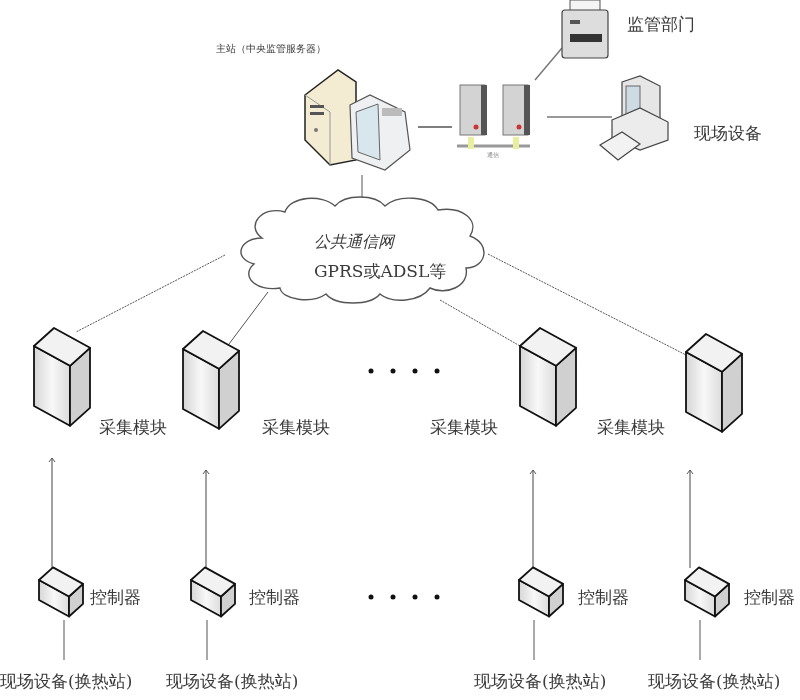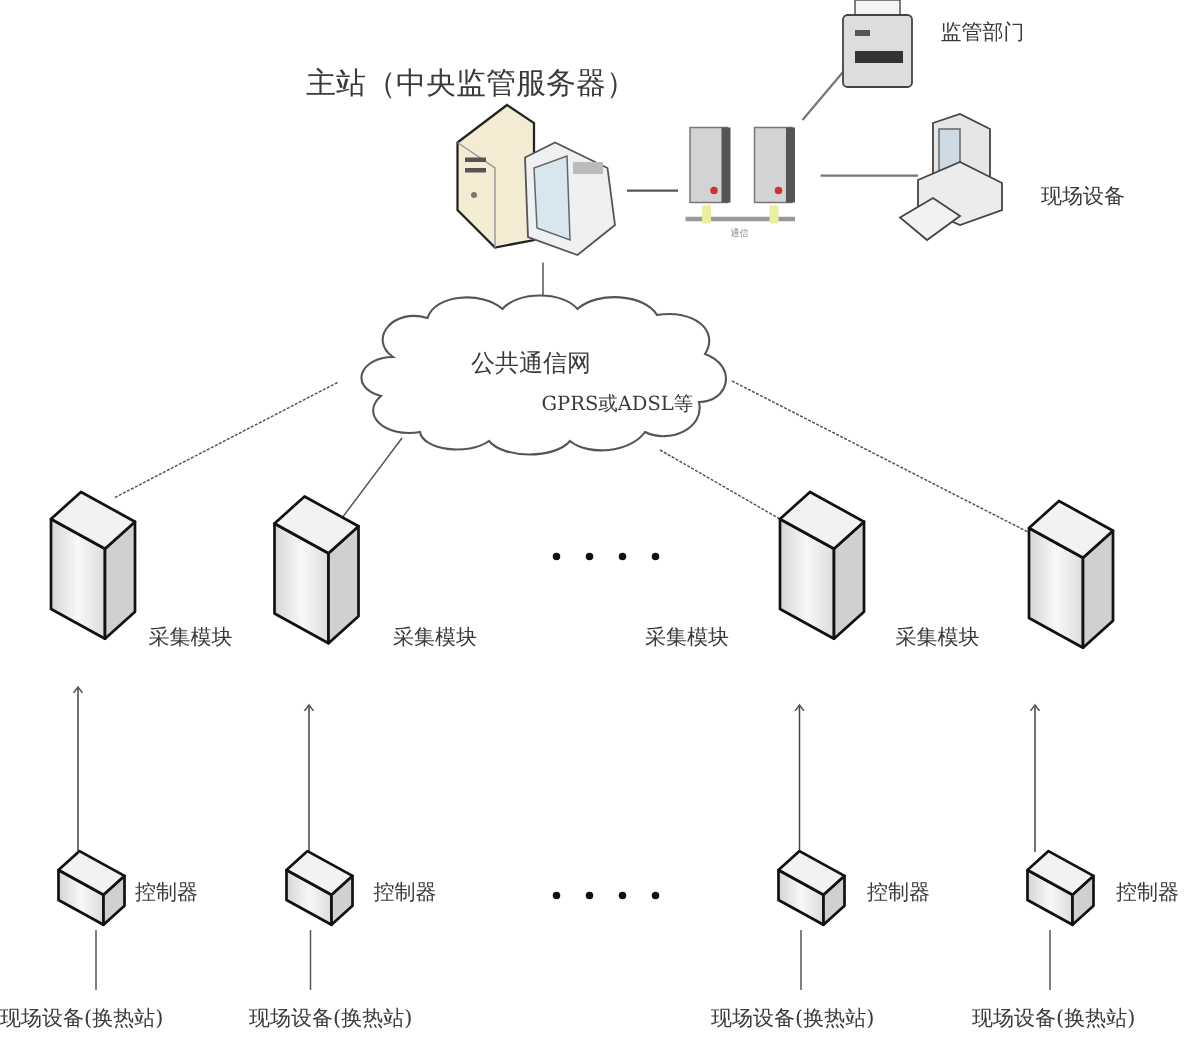--- a/index.html
+++ b/index.html
@@ -1,20 +1,20 @@
 <!DOCTYPE html>
 <html><head>
 <meta charset="utf-8">
 <style>
   html,body{margin:0;padding:0;background:#fff;}
   #stage{position:relative;width:800px;height:700px;overflow:hidden;background:#fff;
     font-family:"DejaVu Serif","Liberation Serif",serif;color:#333;}
   svg#lines{position:absolute;left:0;top:0;}
-  .lbl{position:absolute;white-space:nowrap;font-size:14px;color:#3a3a3a;}
-  .lbl.sm{font-size:13px;margin-left:47px;}
+  .lbl{position:absolute;white-space:nowrap;font-size:17px;color:#3a3a3a;}
+  .lbl.sm{font-size:17px;}
   .lbl.tiny{font-size:6px;color:#888;}
 </style>
 </head>
 <body>
 
 <div id="stage">
 
   <svg id="lines" width="800" height="700">
     <defs>
       <marker id="arr" markerWidth="8" markerHeight="8" refX="4" refY="4" orient="auto">
@@ -142,25 +142,25 @@
     </g>
 
     <g>
       <path d="M622,82 L640,76 L660,86 L660,120 L642,128 L622,118 Z" fill="#e6e6e6" stroke="#444" stroke-width="1.2"></path>
       <rect x="626" y="86" width="14" height="30" fill="#cfdbe4" stroke="#666"></rect>
       <path d="M612,120 L640,108 L668,122 L668,140 L640,150 L612,138 Z" fill="#ececec" stroke="#444" stroke-width="1.2"></path>
       <path d="M600,145 L622,132 L640,144 L618,160 Z" fill="#f2f2f2" stroke="#444" stroke-width="1.2"></path>
     </g>
   </svg>
 
-  <div class="lbl" style="left:204px;top:42px;font-size:20px;">主站（中央监管服务器）</div>
+  <div class="lbl" style="left:216px;top:42px;font-size:10px;">主站（中央监管服务器）</div>
   <div class="lbl" style="left:627px;top:13px;">监管部门</div>
   <div class="lbl" style="left:694px;top:122px;">现场设备</div>
   <div class="lbl tiny" style="left:487px;top:151px;">通信</div>
-  <div class="lbl" style="left:314px;top:232px;font-size:16px;">公共通信网</div>
+  <div class="lbl" style="left:314px;top:232px;font-size:16px;font-style:italic;">公共通信网</div>
   <div class="lbl sm" style="left:314px;top:260px;">GPRS或ADSL等</div>
 
   <div class="lbl" style="left:99px;top:416px;">采集模块</div>
   <div class="lbl" style="left:262px;top:416px;">采集模块</div>
   <div class="lbl" style="left:430px;top:416px;">采集模块</div>
   <div class="lbl" style="left:597px;top:416px;">采集模块</div>
 
   <div class="lbl" style="left:90px;top:586px;">控制器</div>
   <div class="lbl" style="left:249px;top:586px;">控制器</div>
   <div class="lbl" style="left:578px;top:586px;">控制器</div>

